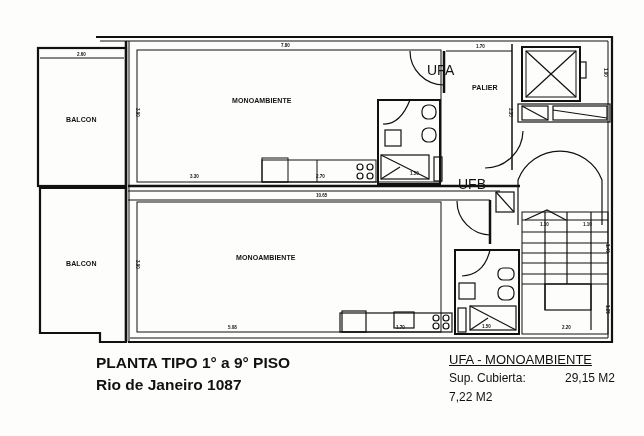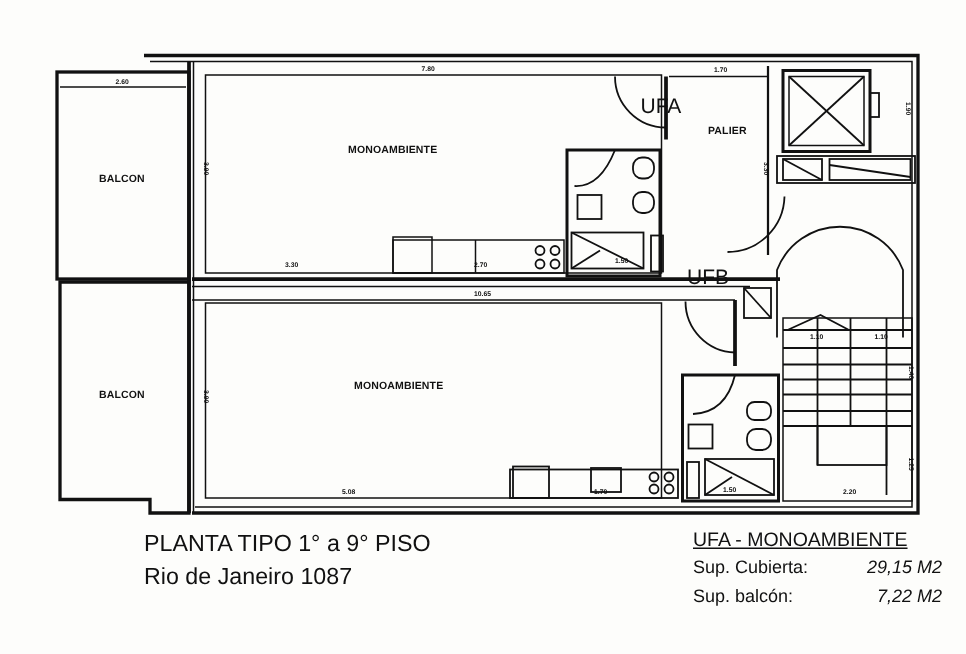--- a/index.html
+++ b/index.html
@@ -2,26 +2,26 @@
 <html><head>
 <meta charset="utf-8">
 <style>
   html,body{margin:0;padding:0;background:#fdfdfb;}
   body{width:644px;height:436px;position:relative;overflow:hidden;font-family:"Liberation Sans",sans-serif;color:#111;}
   #plan{position:absolute;left:0;top:0;width:644px;height:345px;text-decoration:underline;}
   .lbl{position:absolute;font-family:"Liberation Sans",sans-serif;font-weight:bold;font-size:7px;letter-spacing:.1px;color:#111;white-space:nowrap;}
   .dim{position:absolute;font-family:"Liberation Sans",sans-serif;font-weight:bold;font-size:4.5px;color:#111;white-space:nowrap;}
   .vdim{transform:rotate(90deg);transform-origin:left top;}
   .big{position:absolute;font-family:"Liberation Sans",sans-serif;font-size:15px;color:#111;white-space:nowrap;}
-  #caption{position:absolute;left:96px;top:352px;}
+  #caption{position:absolute;left:96px;top:352px;font-weight:bold;}
   #caption div{font-size:15.5px;line-height:22px;}
-  #areas{position:absolute;left:462px;top:351px;width:166px;}
+  #areas{position:absolute;left:449px;top:351px;width:166px;}
   #areas .t{font-size:13px;text-decoration:underline;line-height:18px;}
   #areas .row{display:flex;justify-content:space-between;font-size:12px;line-height:19px;}
-  #areas .row span:last-child{text-align:left;font-style:italic;}
+  #areas .row span:last-child{text-align:left;}
 </style>
 </head>
 <body>
 
 <div id="plan">
   <svg width="644" height="345" viewBox="0 0 644 345" xmlns="http://www.w3.org/2000/svg">
     <g fill="none" stroke="#111" stroke-width="1.2">
 
       <path d="M96 37 L612 37 L612 342 L128 342" stroke-width="2.2"></path>
       <path d="M100 41 L608 41 L608 338 L130 338" stroke-width="1"></path>
@@ -153,16 +153,15 @@
   <div>Rio de Janeiro 1087</div>
 </div>
 
 <div id="areas" class="big">
   <div class="t">UFA - MONOAMBIENTE</div>
   <div class="row">
     <span>Sup. Cubierta:</span>
     <span>29,15 M2</span>
   </div>
   <div class="row">
-    <span>Sup. balcón:</span>
     <span>7,22 M2</span>
   </div>
 </div>
 
 </body></html>

